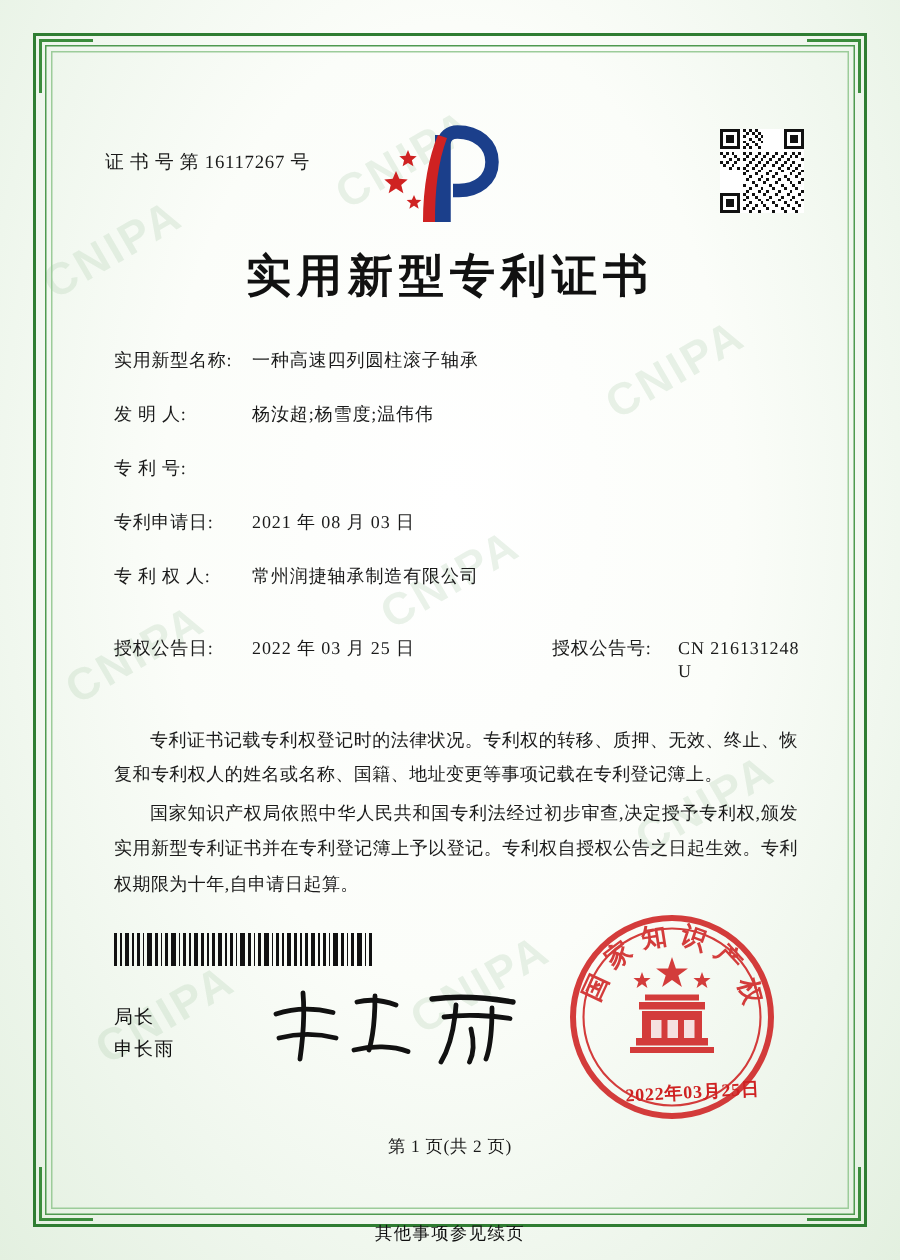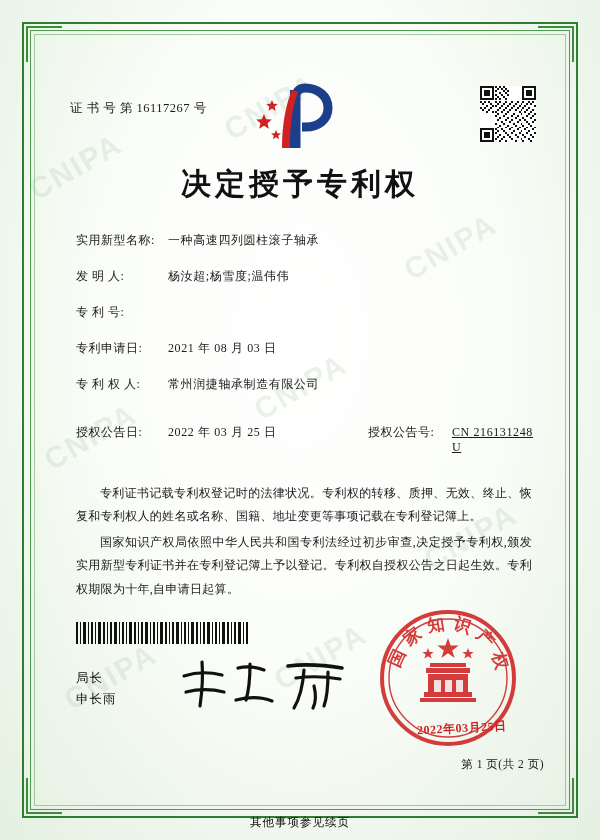--- a/index.html
+++ b/index.html
@@ -150,21 +150,20 @@
     width: 200px;
     margin-top: 12px;
   }
   .field-label2 {
     flex: 0 0 84px;
     letter-spacing: 0.5px;
   }
   .field-value2 {
     flex: 1;
     letter-spacing: 0.6px;
-    text-decoration: underline;
   }
 
   .paragraphs {
     position: absolute;
     top: 422px;
     left: 20px;
     right: 12px;
     font-size: 12px;
     line-height: 1.95;
     color: #1a1a1a;
@@ -220,21 +219,21 @@
     font-weight: bold;
     letter-spacing: 0.5px;
     transform: rotate(-3deg);
   }
 
   .page-no {
     position: absolute;
     left: 0;
     right: 0;
     bottom: 18px;
-    text-align: right;
+    text-align: center;
     font-size: 11.5px;
     color: #1a1a1a;
     letter-spacing: 0.5px;
   }
 
   .footer-note {
     position: absolute;
     left: 0;
     right: 0;
     bottom: 10px;
@@ -451,21 +450,21 @@
           <rect x="21" y="27" width="1" height="1"></rect>
           <rect x="25" y="27" width="1" height="1"></rect>
         <rect x="10" y="28" width="1" height="1"></rect>
           <rect x="13" y="28" width="1" height="1"></rect>
           <rect x="18" y="28" width="1" height="1"></rect>
           <rect x="22" y="28" width="1" height="1"></rect>
           <rect x="26" y="28" width="1" height="1"></rect>
       </g>
     </svg>
 
-    <div class="title">决定授予专利权</div>
+    <div class="title">实用新型专利证书</div>
 
     <div class="fields">
       <div class="field-row">
         <span class="field-label">实用新型名称:</span>
         <span class="field-value">一种高速四列圆柱滚子轴承</span>
       </div>
       <div class="field-row">
         <span class="field-label">发 明 人:</span>
         <span class="field-value">杨汝超;杨雪度;温伟伟</span>
       </div>

